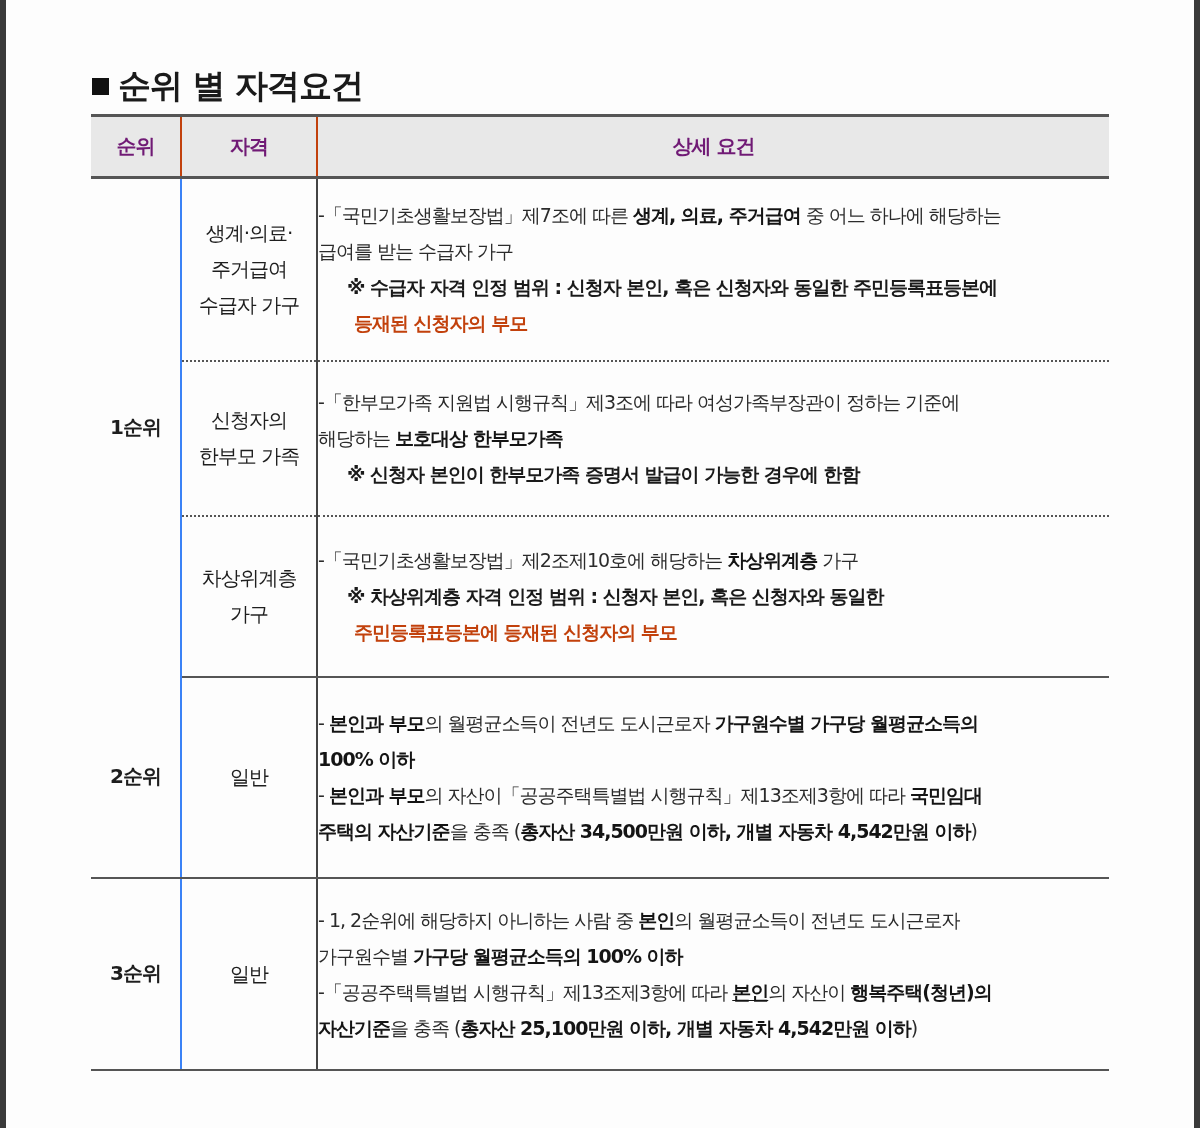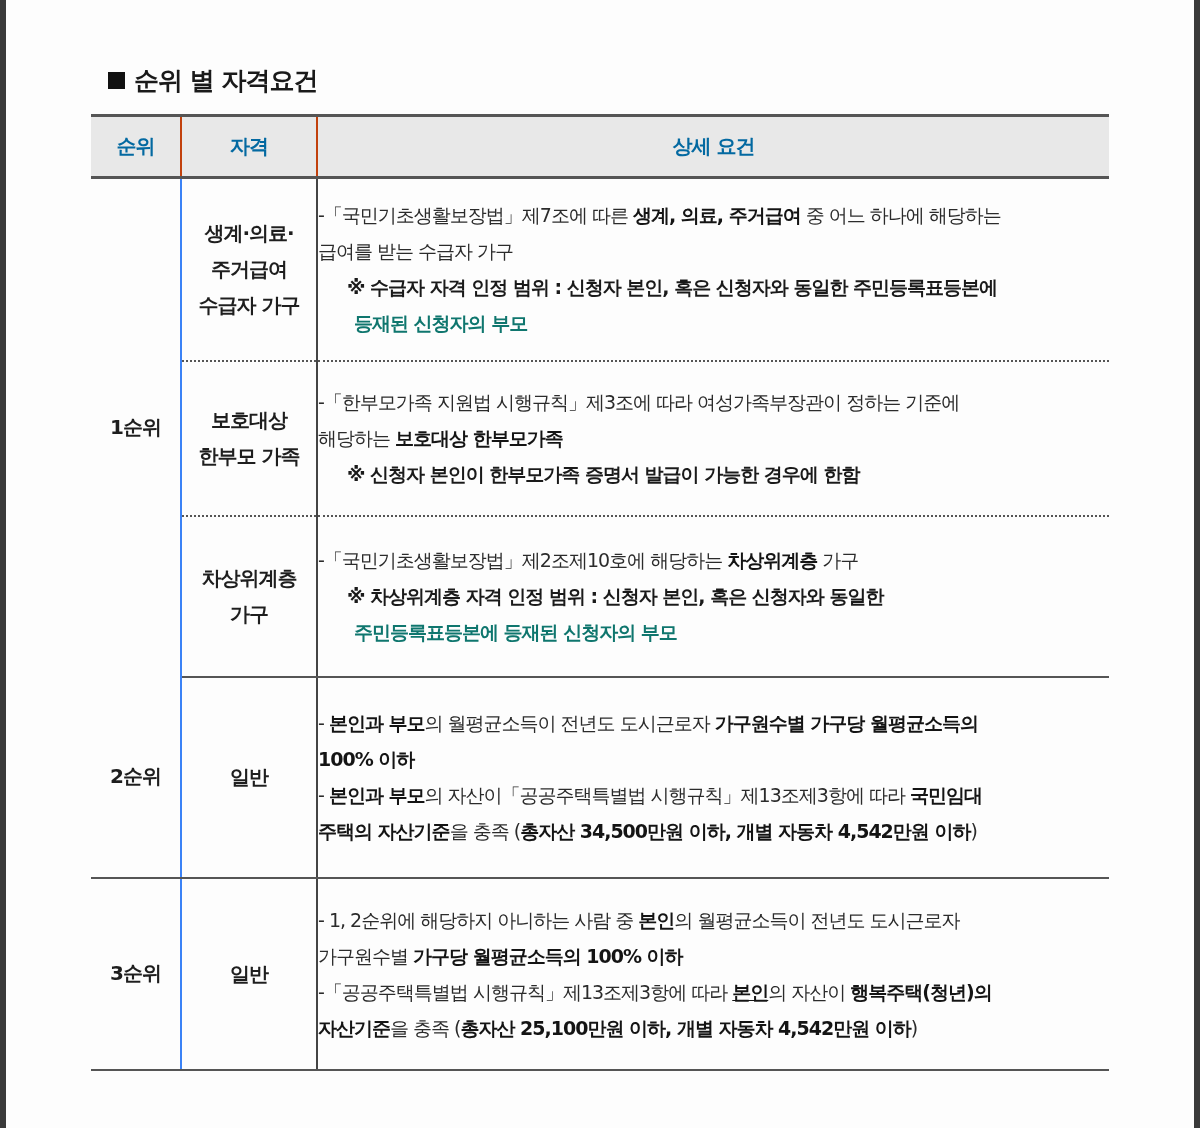--- a/index.html
+++ b/index.html
@@ -6,62 +6,62 @@
   body {
     width: 1200px; height: 1128px; position: relative; overflow: hidden;
     background: #fdfdfd;
     font-family: "DejaVu Sans", "Liberation Sans", sans-serif;
     color: #1e1e1e;
   }
   .edge-left { position: absolute; left: 0; top: 0; width: 6px; height: 1128px; background: #3a3a3a; }
   .edge-right { position: absolute; right: 0; top: 0; width: 6px; height: 1128px; background: #3a3a3a; }
 
   .section-title {
-    position: absolute; left: 108px; top: 64px;
-    font-size: 25px; font-weight: bold; letter-spacing: -1px; color: #1a1a1a;
+    position: absolute; left: 92px; top: 64px;
+    font-size: 33px; font-weight: bold; letter-spacing: -1px; color: #1a1a1a;
     display: flex; align-items: center;
   }
   .section-title .sq { display: inline-block; width: 17px; height: 17px; background: #111; margin-right: 9px; }
 
   table.req {
     position: absolute; left: 91px; top: 114px; width: 1018px;
     border-collapse: collapse; table-layout: fixed;
   }
   table.req col.c1 { width: 90px; }
   table.req col.c2 { width: 136px; }
   table.req col.c3 { width: 792px; }
 
   table.req th {
     background: #e8e8e8; height: 59px; font-size: 20px; font-weight: bold;
-    letter-spacing: -1px; color: #0369a1;
+    letter-spacing: -1px; color: #701a75;
     border-top: 3px solid #555; border-bottom: 3px solid #555;
     text-align: center; vertical-align: middle; padding: 0;
   }
   table.req th + th { border-left: 2px solid #c2410c; }
 
   table.req td { padding: 0; vertical-align: middle; }
   td.rank {
     text-align: center; font-size: 20px; font-weight: bold; letter-spacing: -1px;
     border-right: 2px solid #3b82f6;
   }
   td.qual {
-    text-align: center; font-size: 20px; font-weight: bold; letter-spacing: -1px;
+    text-align: center; font-size: 20px; font-weight: normal; letter-spacing: -1px;
     line-height: 36px; border-right: 2px solid #444;
   }
   td.detail {
     font-size: 19px; letter-spacing: -1px; color: #2b2b2b; line-height: 36px;
     padding-left: 22px;
   }
   tr.group-end td { border-bottom: 2px solid #555; }
   tr.sub-dotted td.qual, tr.sub-dotted td.detail { border-bottom: 2px dotted #555; }
 
   .line { display: block; white-space: nowrap; }
   .line.cont { }
   .line.note { padding-left: 29px; font-weight: bold; color: #1a1a1a; }
-  .line.note-cont { padding-left: 36px; font-weight: bold; color: #0f766e; }
+  .line.note-cont { padding-left: 36px; font-weight: bold; color: #c2410c; }
   .b { font-weight: bold; color: #141414; }
   .u { text-decoration: underline; }
 </style>
 </head>
 <body>
 
 <div class="edge-left"></div>
 <div class="edge-right"></div>
 
 <div class="section-title">
@@ -92,21 +92,21 @@
         </td>
         <td class="detail">
           <span class="line "><span class="">-「국민기초생활보장법」제7조에 따른 </span><span class="b">생계, 의료, 주거급여</span><span class=""> 중 어느 하나에 해당하는</span></span>
           <span class="line cont"><span class="">급여를 받는 수급자 가구</span></span>
           <span class="line note"><span class="">※ 수급자 자격 인정 범위 : 신청자 본인, 혹은 신청자와 동일한 주민등록표등본에</span></span>
           <span class="line note-cont"><span class="">등재된 신청자의 부모</span></span>
         </td>
       </tr>
       <tr class="sub-dotted" style="height: 155px;">
         <td class="qual">
-          <span class="line">보호대상</span>
+          <span class="line">신청자의</span>
           <span class="line">한부모 가족</span>
         </td>
         <td class="detail">
           <span class="line "><span class="">-「한부모가족 지원법 시행규칙」제3조에 따라 여성가족부장관이 정하는 기준에</span></span>
           <span class="line cont"><span class="">해당하는 </span><span class="b">보호대상 한부모가족</span></span>
           <span class="line note"><span class="">※ 신청자 본인이 한부모가족 증명서 발급이 가능한 경우에 한함</span></span>
         </td>
       </tr>
       <tr class="group-end" style="height: 161px;">
         <td class="qual">

